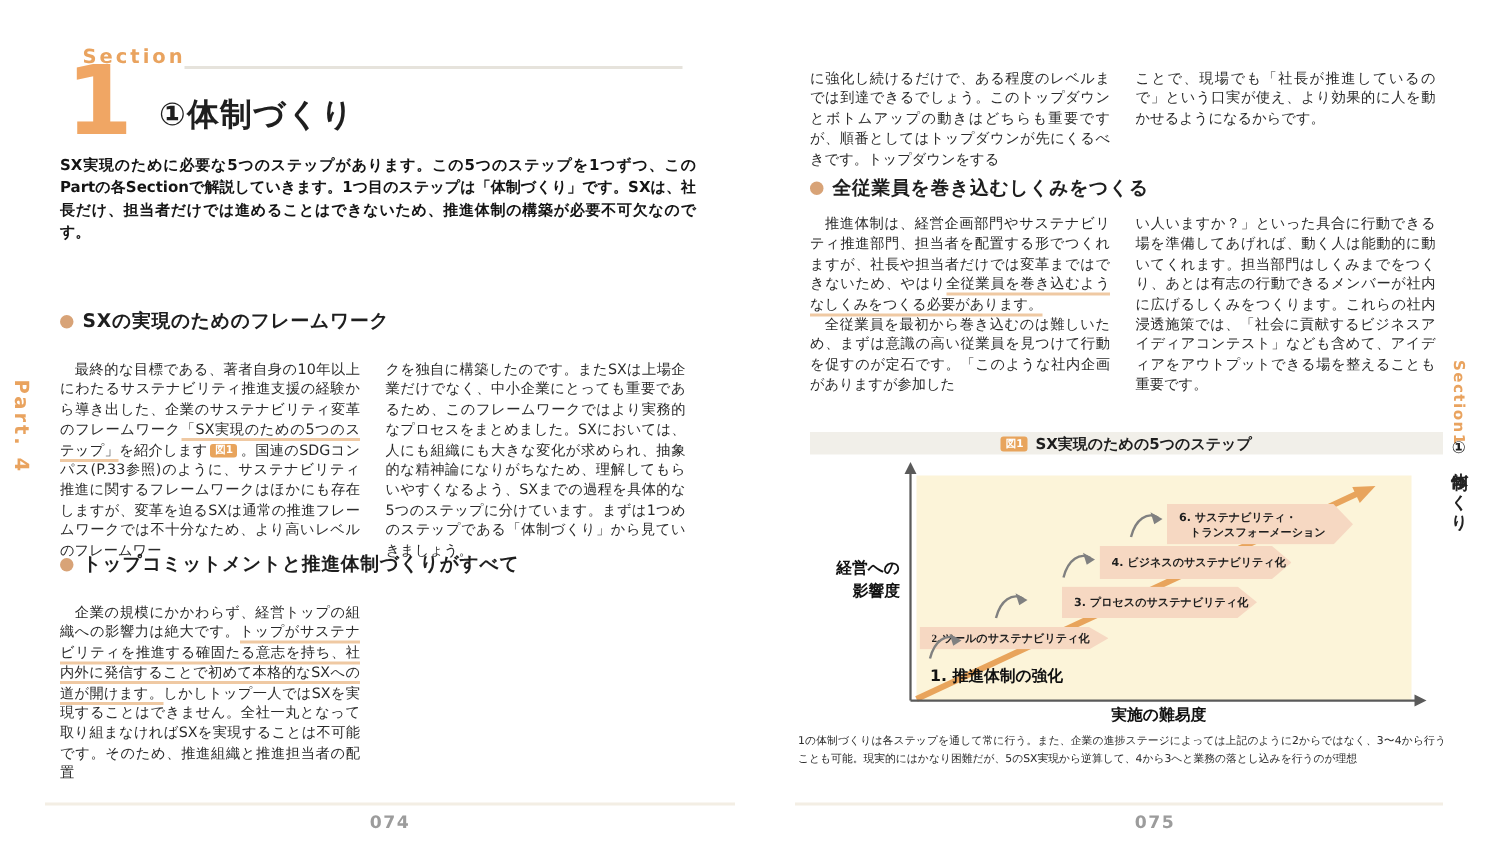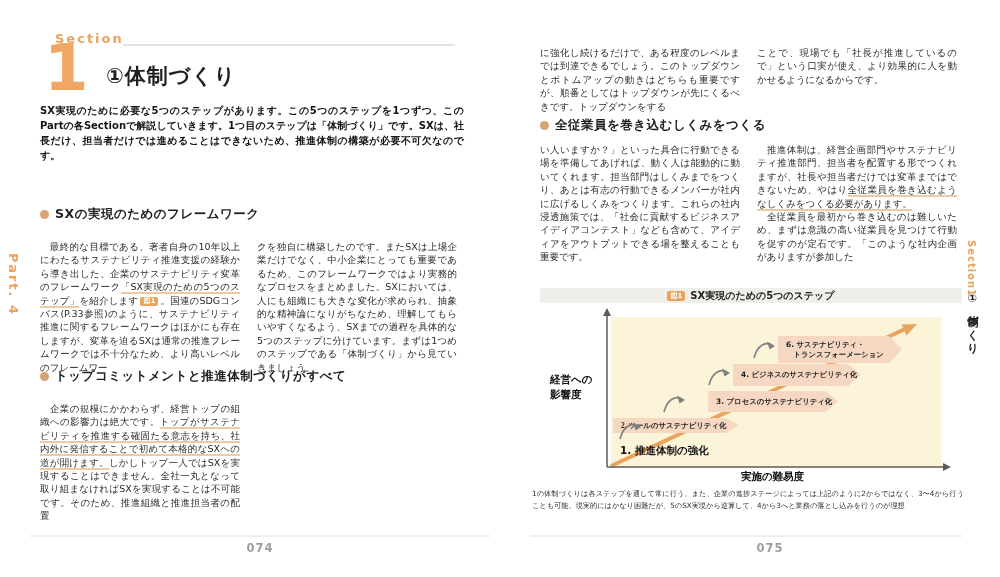--- a/index.html
+++ b/index.html
@@ -41,21 +41,21 @@
   .stepbox{position:absolute;background:#F6D8C2;display:flex;align-items:center;
     font-size:7.4px;font-weight:bold;color:#1e1e1e;padding-left:8px;box-sizing:border-box;
     clip-path:polygon(0 0,calc(100% - 13px) 0,100% 50%,calc(100% - 13px) 100%,0 100%);}
   .step1-label{left:620px;top:444px;font-size:10.5px;font-weight:bold;color:#111;}
   .box2{left:613px;top:418px;width:126px;height:15px;font-family:Liberation Serif, serif;}
   .box3{left:689px;top:391px;width:130px;height:21px;margin-left:19px;}
   .box4{left:733px;top:364px;width:128px;height:22px;}
   .box5{left:778px;top:336px;width:124px;height:27px;white-space:pre-line;line-height:1.25;}
   .curve{position:absolute;width:26px;height:22px;}
   .x-label{left:700px;top:470px;width:145px;text-align:center;font-size:10.5px;font-weight:bold;color:#111;}
-  .y-label{left:550px;top:372px;width:50px;text-align:left;font-size:10.5px;font-weight:bold;color:#111;white-space:pre-line;line-height:1.4;}
+  .y-label{left:550px;top:372px;width:50px;text-align:right;font-size:10.5px;font-weight:bold;color:#111;white-space:pre-line;line-height:1.4;}
   .fig-note{left:532px;top:488px;width:432px;font-size:7.2px;line-height:1.6;text-align:justify;color:#2a2a2a;}
 </style>
 </head>
 <body>
 
 <div class="abs part-tab">Part. 4</div>
 
 <div class="abs section-word">Section</div>
 <div class="abs header-rule"></div>
 <div class="abs big-num">1</div>
@@ -96,25 +96,25 @@
       <p><span>ことで、現場でも「社長が推進しているので」という口実が使え、より効果的に人を動かせるようになるからです。</span></p>
     </div>
 </div>
 
 <div class="abs sec-heading" style="left:540px;top:117px;">
   <span class="bullet"></span>
   <span>全従業員を巻き込むしくみをつくる</span>
 </div>
 <div class="abs cols" style="left:540px;top:143px;">
   <div class="col">
-      <p><span>い人いますか？」といった具合に行動できる場を準備してあげれば、動く人は能動的に動いてくれます。担当部門はしくみまでをつくり、あとは有志の行動できるメンバーが社内に広げるしくみをつくります。これらの社内浸透施策では、「社会に貢献するビジネスアイディアコンテスト」なども含めて、アイディアをアウトプットできる場を整えることも重要です。</span></p>
+      <p><span>　推進体制は、経営企画部門やサステナビリティ推進部門、担当者を配置する形でつくれますが、社長や担当者だけでは変革まではできないため、やはり</span><span class="u">全従業員を巻き込むようなしくみをつくる必要があります。</span></p>
+      <p><span>　全従業員を最初から巻き込むのは難しいため、まずは意識の高い従業員を見つけて行動を促すのが定石です。「このような社内企画がありますが参加した</span></p>
     </div>
   <div class="col">
-      <p><span>　推進体制は、経営企画部門やサステナビリティ推進部門、担当者を配置する形でつくれますが、社長や担当者だけでは変革まではできないため、やはり</span><span class="u">全従業員を巻き込むようなしくみをつくる必要があります。</span></p>
-      <p><span>　全従業員を最初から巻き込むのは難しいため、まずは意識の高い従業員を見つけて行動を促すのが定石です。「このような社内企画がありますが参加した</span></p>
+      <p><span>い人いますか？」といった具合に行動できる場を準備してあげれば、動く人は能動的に動いてくれます。担当部門はしくみまでをつくり、あとは有志の行動できるメンバーが社内に広げるしくみをつくります。これらの社内浸透施策では、「社会に貢献するビジネスアイディアコンテスト」なども含めて、アイディアをアウトプットできる場を整えることも重要です。</span></p>
     </div>
 </div>
 
 <div class="abs fig-titlebar">
   <span class="fig-badge">図1</span>
   <span class="fig-title">SX実現のための5つのステップ</span>
 </div>
 
 <svg class="abs fig-svg" width="365" height="178">
   <rect x="16" y="11" width="330" height="150" fill="#FCF4D9"></rect>

